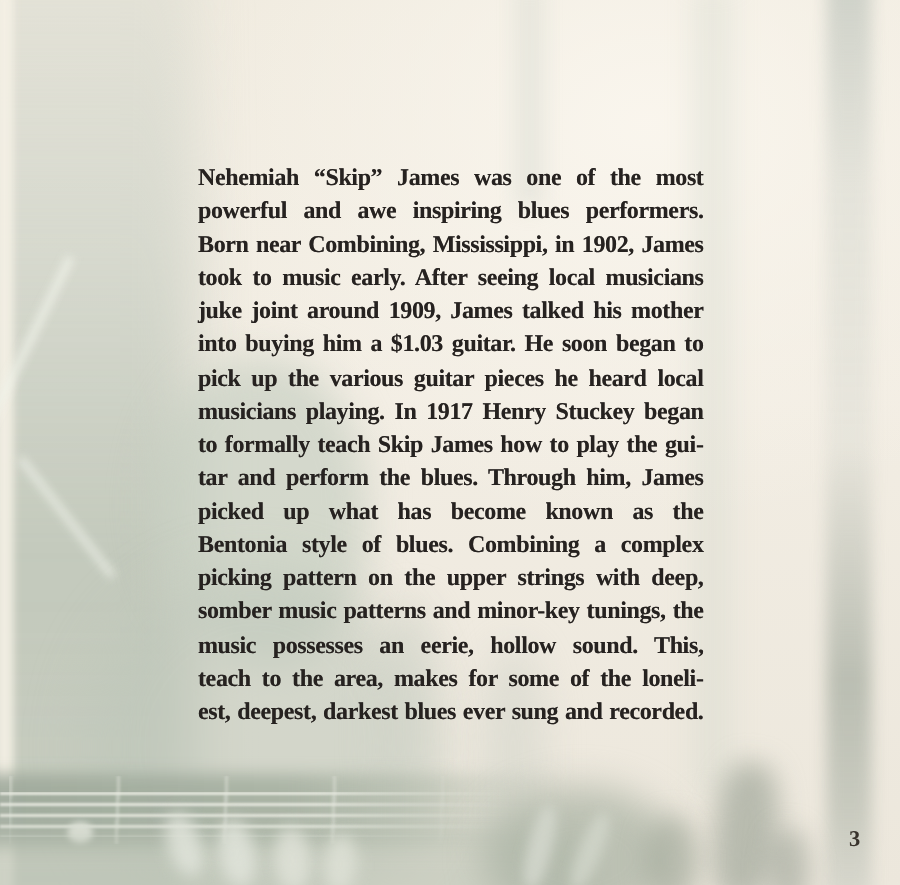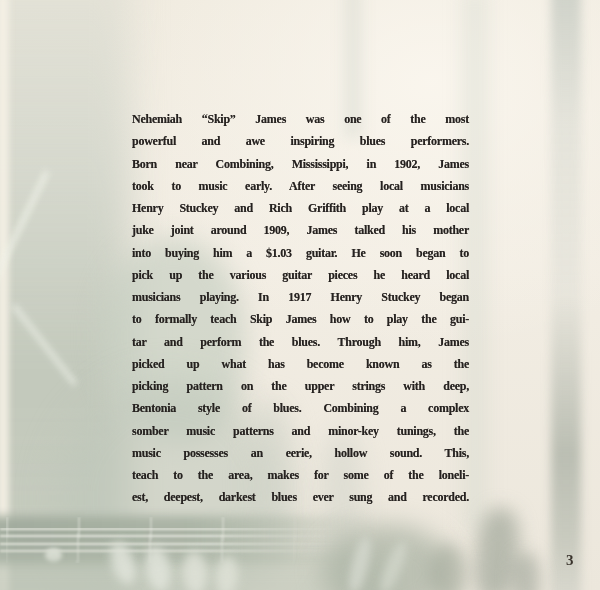--- a/index.html
+++ b/index.html
@@ -62,21 +62,21 @@
     background: linear-gradient(180deg, rgba(182,190,182,0.60) 0%, rgba(190,197,189,0.30) 22%,
       rgba(195,201,193,0.22) 50%, rgba(152,161,149,0.60) 76%, rgba(165,173,161,0.50) 90%, rgba(185,192,184,0.35) 100%); }
   .fold-mid { left:462px; top:-10px; width:26px; height:540px; background: rgba(206,210,200,0.32); filter: blur(9px); }
   .fold-top { left:344px; top:-12px; width:18px; height:150px; background: rgba(208,212,203,0.40); filter: blur(7px); }
   
   .text-block {
     position: absolute; left:132px; top:108px; width:337px;
   }
   .line {
     font-weight: bold;
-    font-size: 12px;
+    font-size: 16px;
     line-height: 22.25px;
     letter-spacing: -0.25px;
     color: var(--ink, #262220);
     text-align: justify;
     text-align-last: justify;
     text-shadow: 0 0 0.4px rgba(38,34,32,0.55);
   }
   .page-number {
     position: absolute; left:566px; top:552px;
     font-weight: bold; font-size: 15px;
@@ -115,30 +115,29 @@
     <div class="ph headstock-1"></div>
     <div class="ph headstock-2"></div>
     <div class="ph headstock-3"></div>
   </div>
 
   <div class="text-block">
     <div class="line">Nehemiah “Skip” James was one of the most</div>
     <div class="line">powerful and awe inspiring blues performers.</div>
     <div class="line">Born near Combining, Mississippi, in 1902, James</div>
     <div class="line">took to music early. After seeing local musicians</div>
-    <div class="line">Henry Stuckey and Rich Griffith play at a local</div>
     <div class="line">juke joint around 1909, James talked his mother</div>
     <div class="line">into buying him a $1.03 guitar. He soon began to</div>
     <div class="line">pick up the various guitar pieces he heard local</div>
     <div class="line">musicians playing. In 1917 Henry Stuckey began</div>
     <div class="line">to formally teach Skip James how to play the gui-</div>
     <div class="line">tar and perform the blues. Through him, James</div>
     <div class="line">picked up what has become known as the</div>
+    <div class="line">Bentonia style of blues. Combining a complex</div>
     <div class="line">picking pattern on the upper strings with deep,</div>
-    <div class="line">Bentonia style of blues. Combining a complex</div>
     <div class="line">somber music patterns and minor-key tunings, the</div>
     <div class="line">music possesses an eerie, hollow sound. This,</div>
     <div class="line">teach to the area, makes for some of the loneli-</div>
     <div class="line">est, deepest, darkest blues ever sung and recorded.</div>
   </div>
 
   <div class="page-number">3</div>
 
 </div>
 

